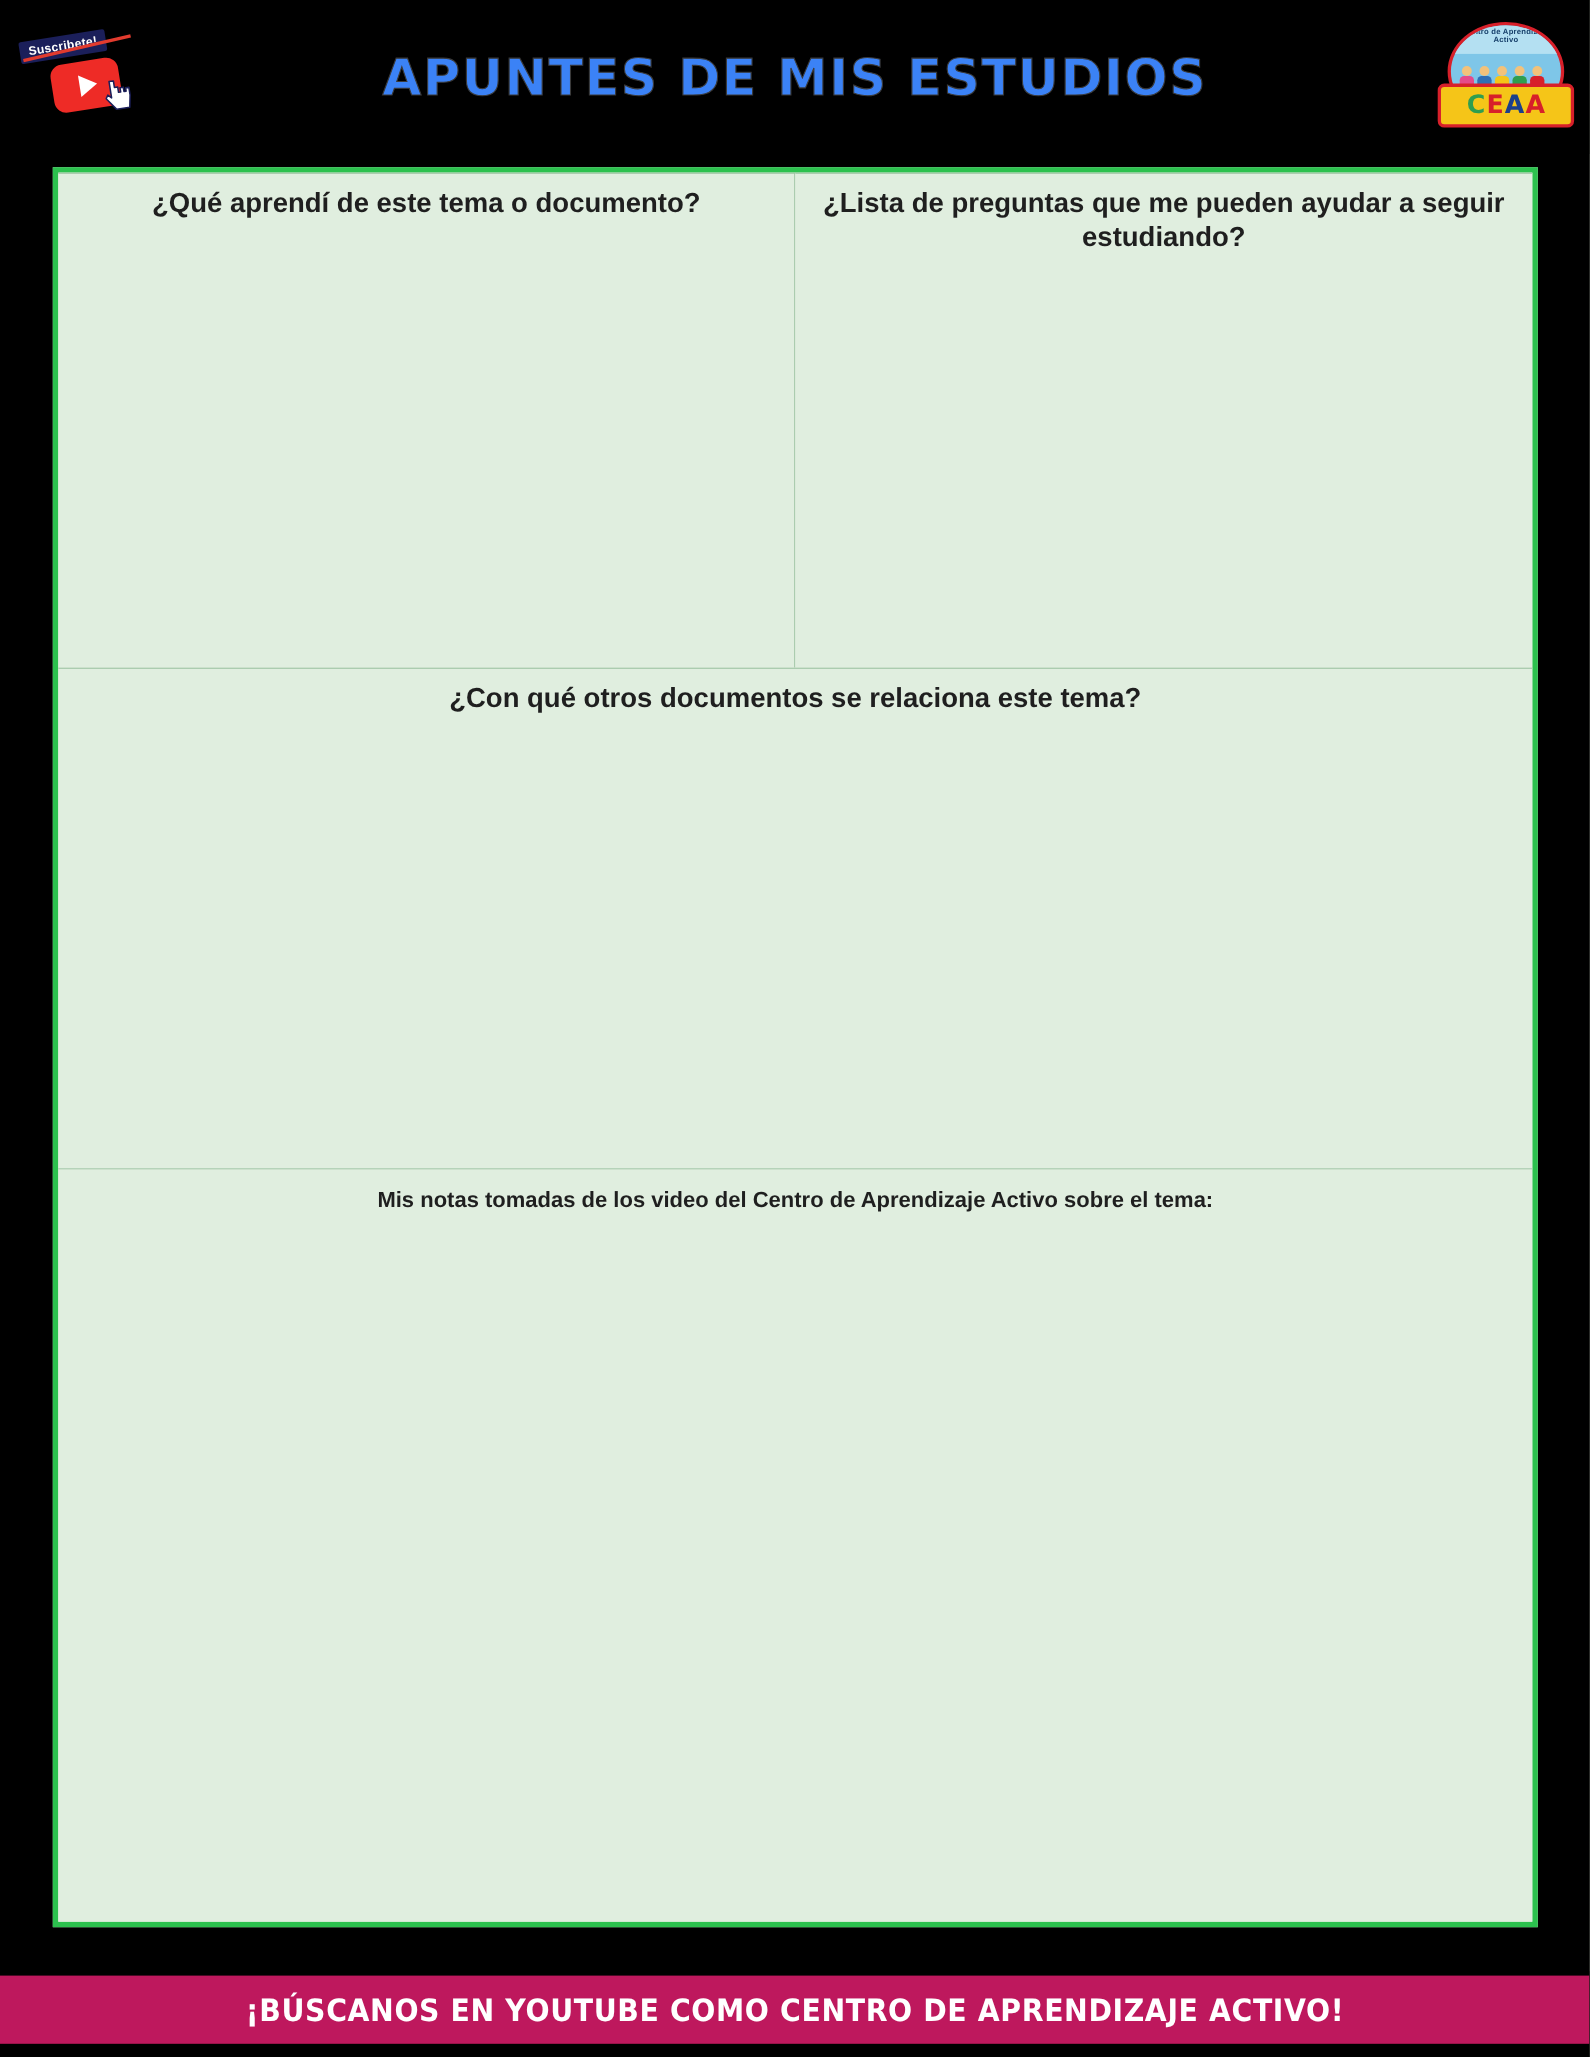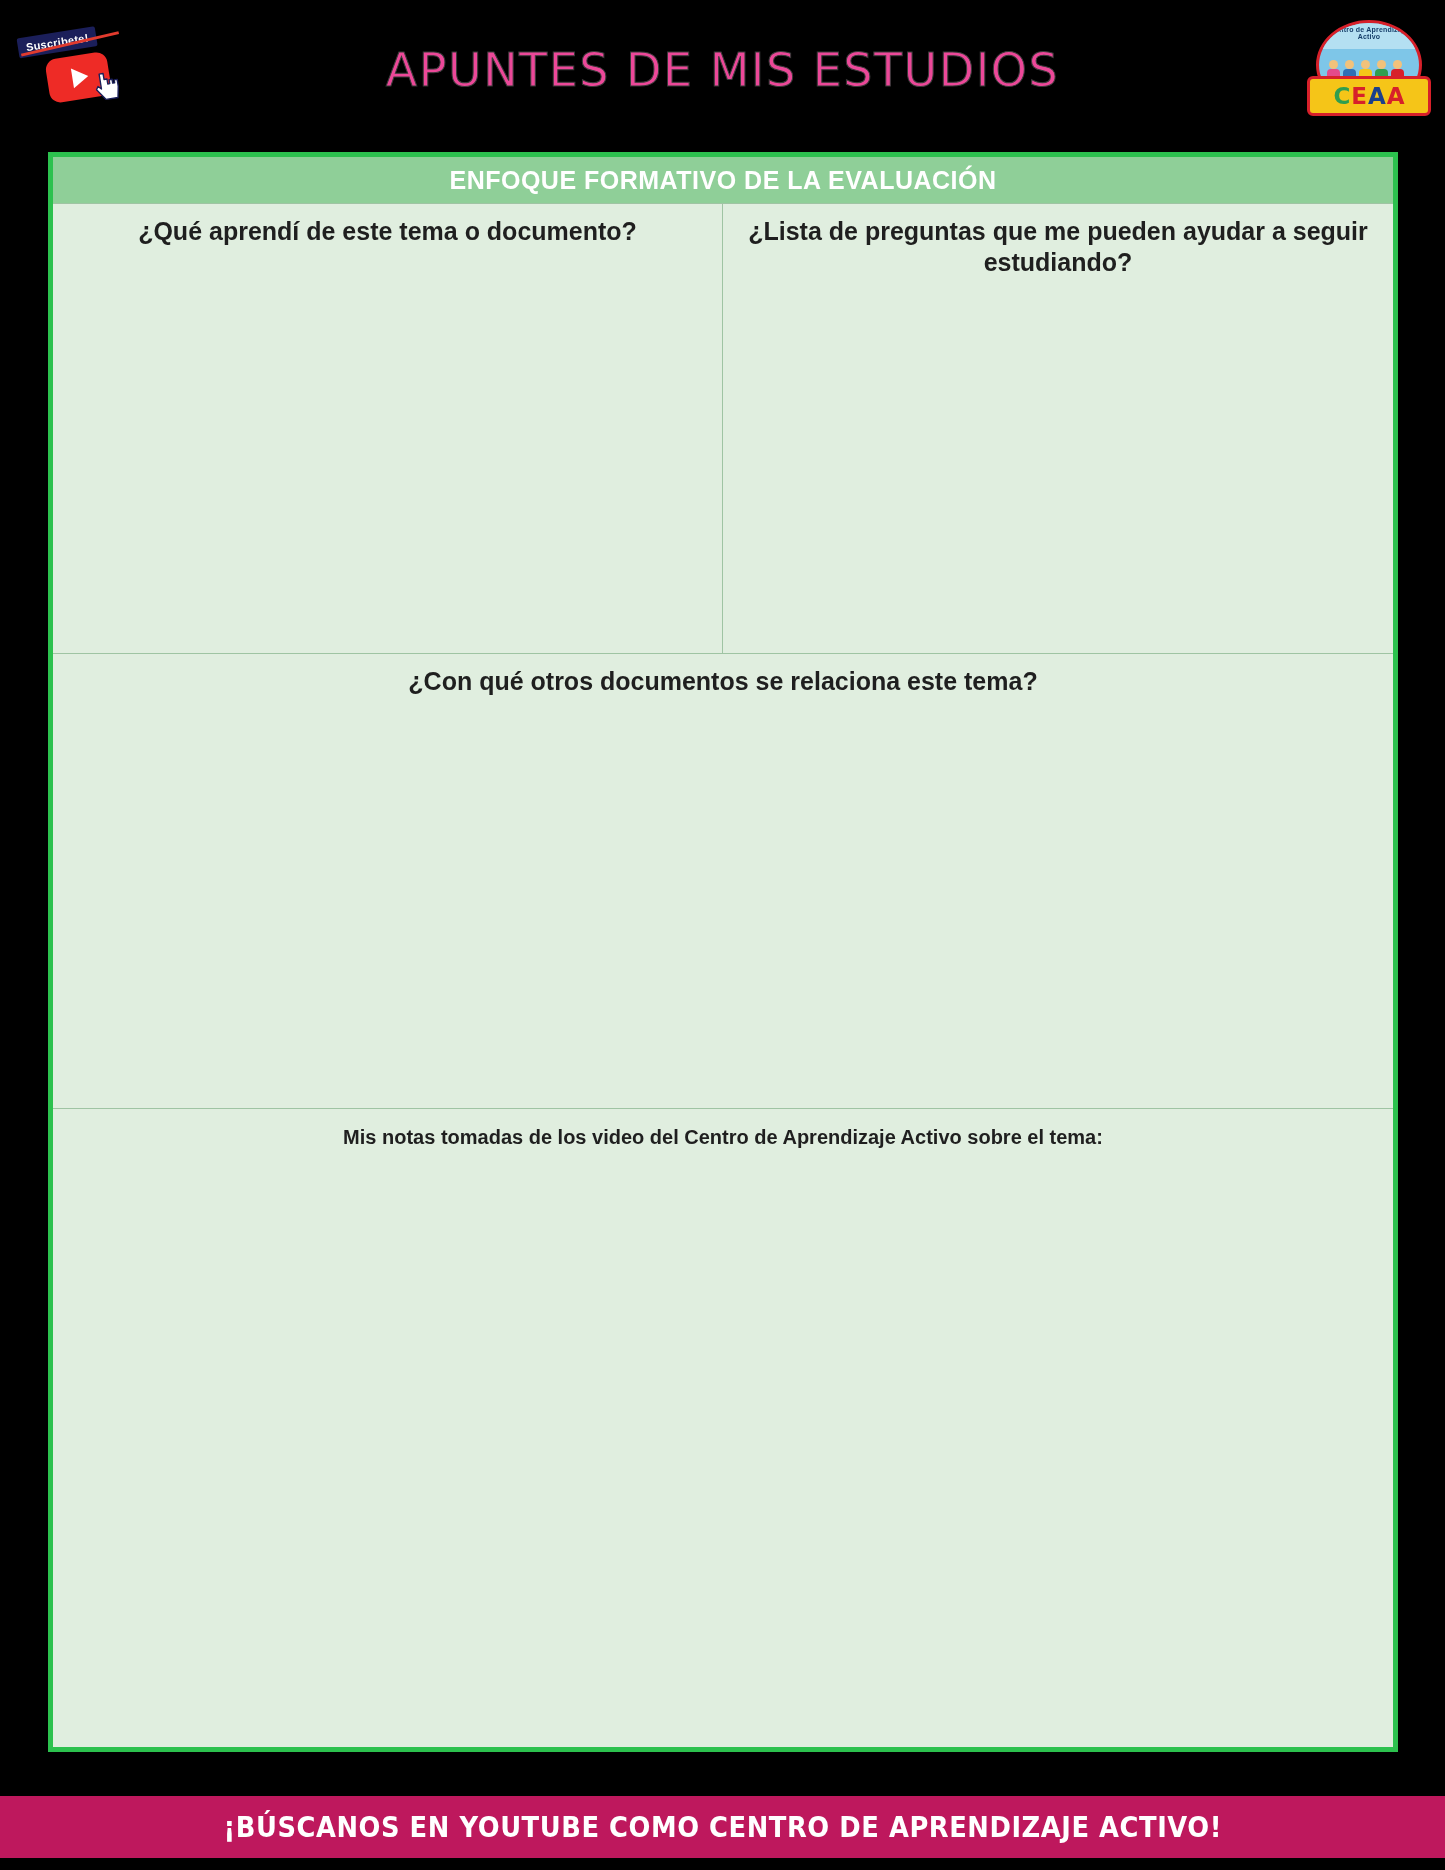--- a/index.html
+++ b/index.html
@@ -25,24 +25,24 @@
   .header {
     position: relative;
     height: 140px;
     background: #000000;
     display: flex;
     align-items: center;
     justify-content: center;
   }
   .header-title {
     font-family: "DejaVu Sans", sans-serif;
-    font-weight: 400;
+    font-weight: 700;
     font-size: 46px;
     letter-spacing: 1.5px;
-    color: #ec4899;
+    color: #3b82f6;
     text-transform: uppercase;
     -webkit-text-stroke: 1px #3a3a3a;
     text-align: center;
     white-space: nowrap;
   }
 
   
   .yt-badge {
     position: absolute;
     left: 22px;
@@ -321,21 +321,20 @@
       <div class="ceaa-banner">
         <span class="c1">C</span>
         <span class="c2">E</span>
         <span class="c3">A</span>
         <span class="c4">A</span>
       </div>
     </div>
   </div>
 
   <div class="worksheet">
-    <div class="ws-title">ENFOQUE FORMATIVO DE LA EVALUACiÓN</div>
 
     <div class="ws-row row1">
       <div class="ws-cell">
         <div class="cell-q">¿Qué aprendí de este tema o documento?</div>
       </div>
       <div class="ws-cell">
         <div class="cell-q">¿Lista de preguntas que me pueden ayudar a seguir estudiando?</div>
       </div>
     </div>
 

